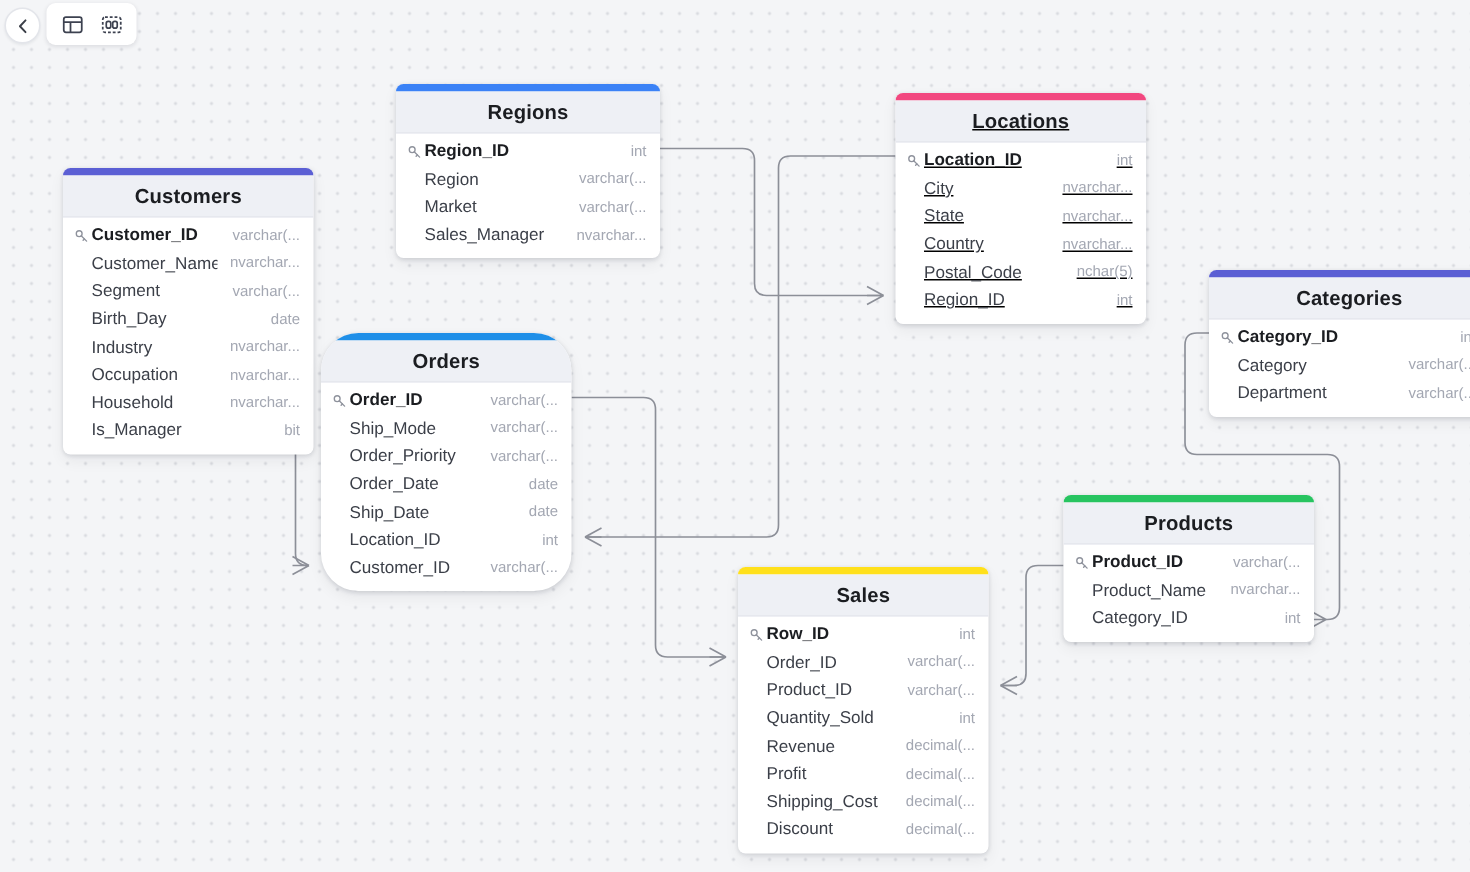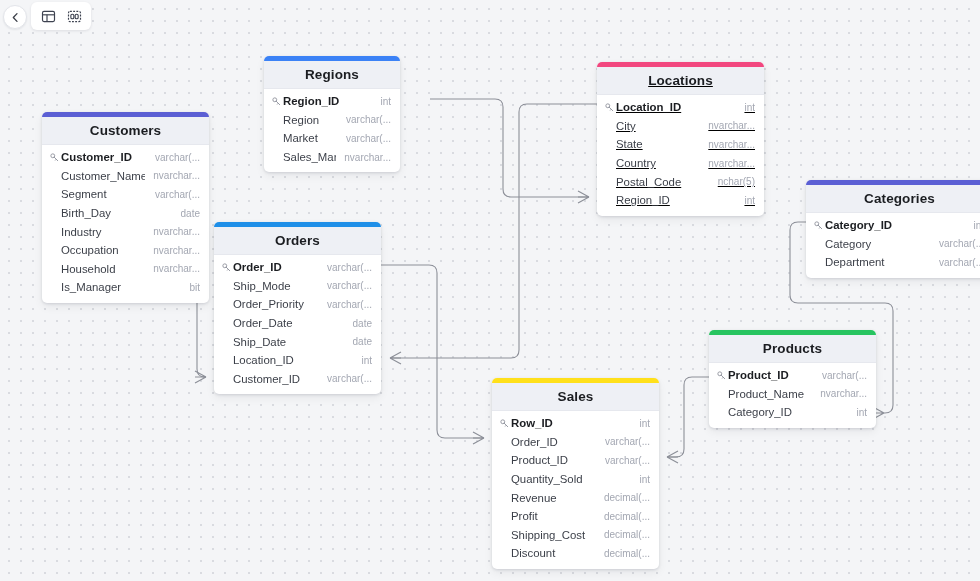--- a/index.html
+++ b/index.html
@@ -237,21 +237,21 @@
             <span class="fname">Household</span>
             <span class="ftype">nvarchar...</span>
           </div>
           <div class="field">
             <span class="keycell"></span>
             <span class="fname">Is_Manager</span>
             <span class="ftype">bit</span>
           </div>
         </div>
       </div>
-      <div class="entity" style="left: 264px; top: 56px; width: 136px;">
+      <div class="entity" style="left: 264px; top: 56px; width: 176px;">
         <div class="accent" style="background: rgb(59, 130, 246);"></div>
         <div class="ent-title">Regions</div>
         <div class="fields">
           <div class="field pk">
             <span class="keycell">
               <svg width="9" height="9" viewBox="0 0 10 10">
                 <circle cx="3.1" cy="3.1" r="2.15" fill="none" stroke="#8e929c" stroke-width="1"></circle>
                 <path d="M4.6 4.6 L8.6 8.6" stroke="#8e929c" stroke-width="1" stroke-linecap="round"></path>
                 <path d="M7.0 7.0 L6.0 8.0" stroke="#8e929c" stroke-width="1" stroke-linecap="round"></path>
               </svg>
@@ -338,21 +338,21 @@
             <span class="fname">Category</span>
             <span class="ftype">varchar(...</span>
           </div>
           <div class="field">
             <span class="keycell"></span>
             <span class="fname">Department</span>
             <span class="ftype">varchar(...</span>
           </div>
         </div>
       </div>
-      <div class="entity" style="left: 214px; top: 222px; width: 167px;">
+      <div class="entity" style="left: 214px; top: 222px; width: 167px; border-radius: 25px;">
         <div class="accent" style="background: rgb(31, 143, 232);"></div>
         <div class="ent-title">Orders</div>
         <div class="fields">
           <div class="field pk">
             <span class="keycell">
               <svg width="9" height="9" viewBox="0 0 10 10">
                 <circle cx="3.1" cy="3.1" r="2.15" fill="none" stroke="#8e929c" stroke-width="1"></circle>
                 <path d="M4.6 4.6 L8.6 8.6" stroke="#8e929c" stroke-width="1" stroke-linecap="round"></path>
                 <path d="M7.0 7.0 L6.0 8.0" stroke="#8e929c" stroke-width="1" stroke-linecap="round"></path>
               </svg>

